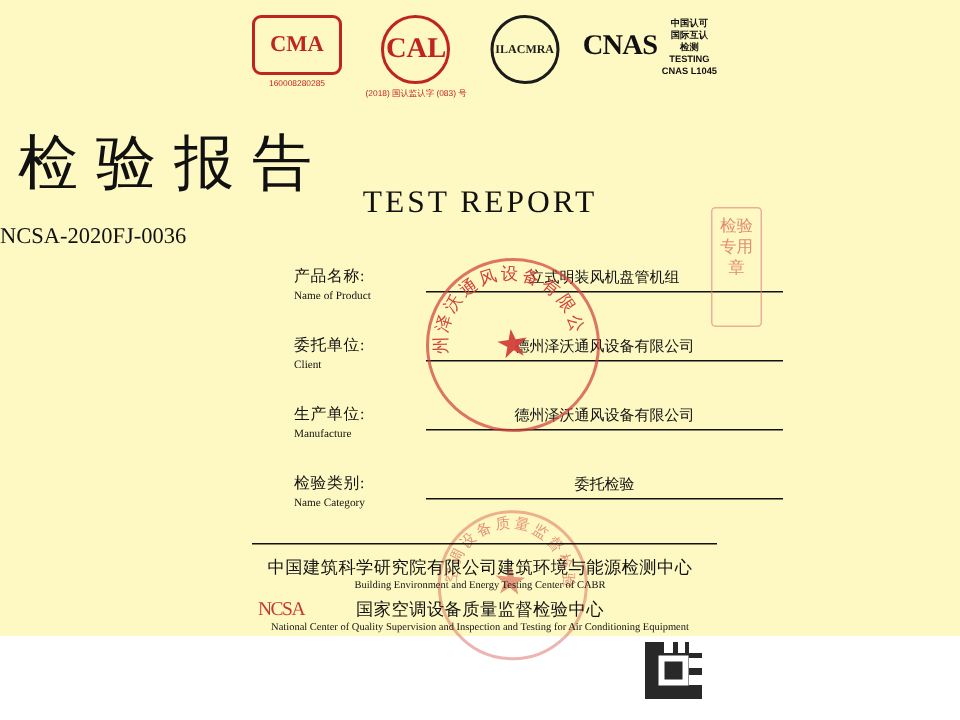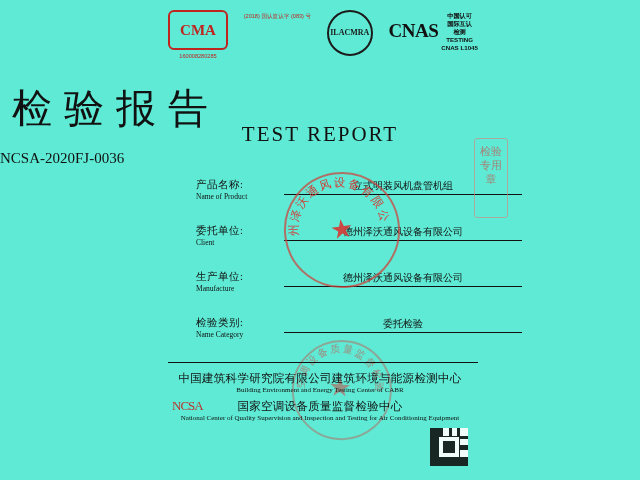--- a/index.html
+++ b/index.html
@@ -9,22 +9,22 @@
   }
   body {
     width: 640px;
     height: 480px;
     overflow: hidden;
     font-family: "Liberation Serif", serif;
   }
   .page {
     position: relative;
     width: 640px;
-    height: 480px;
-    background: #5eead4;
+    height: 424px;
+    background: #fef9c3;
   }
   
   .marks {
     position: absolute;
     top: 10px;
     left: 168px;
     width: 310px;
     height: 62px;
     display: flex;
     align-items: flex-start;
@@ -310,20 +310,21 @@
 <div class="page">
 
   <div class="marks">
 
     <div class="mark">
       <div class="mark-circle mark-ima">CMA</div>
       <div class="mark-caption">160008280285</div>
     </div>
 
     <div class="mark">
+      <div class="mark-circle mark-cal">CAL</div>
       <div class="mark-caption">(2018) 国认监认字 (083) 号</div>
     </div>
 
     <div class="mark">
       <div class="mark-circle mark-ilac">
         <span>ILAC</span>
         <span>MRA</span>
       </div>
     </div>
 

